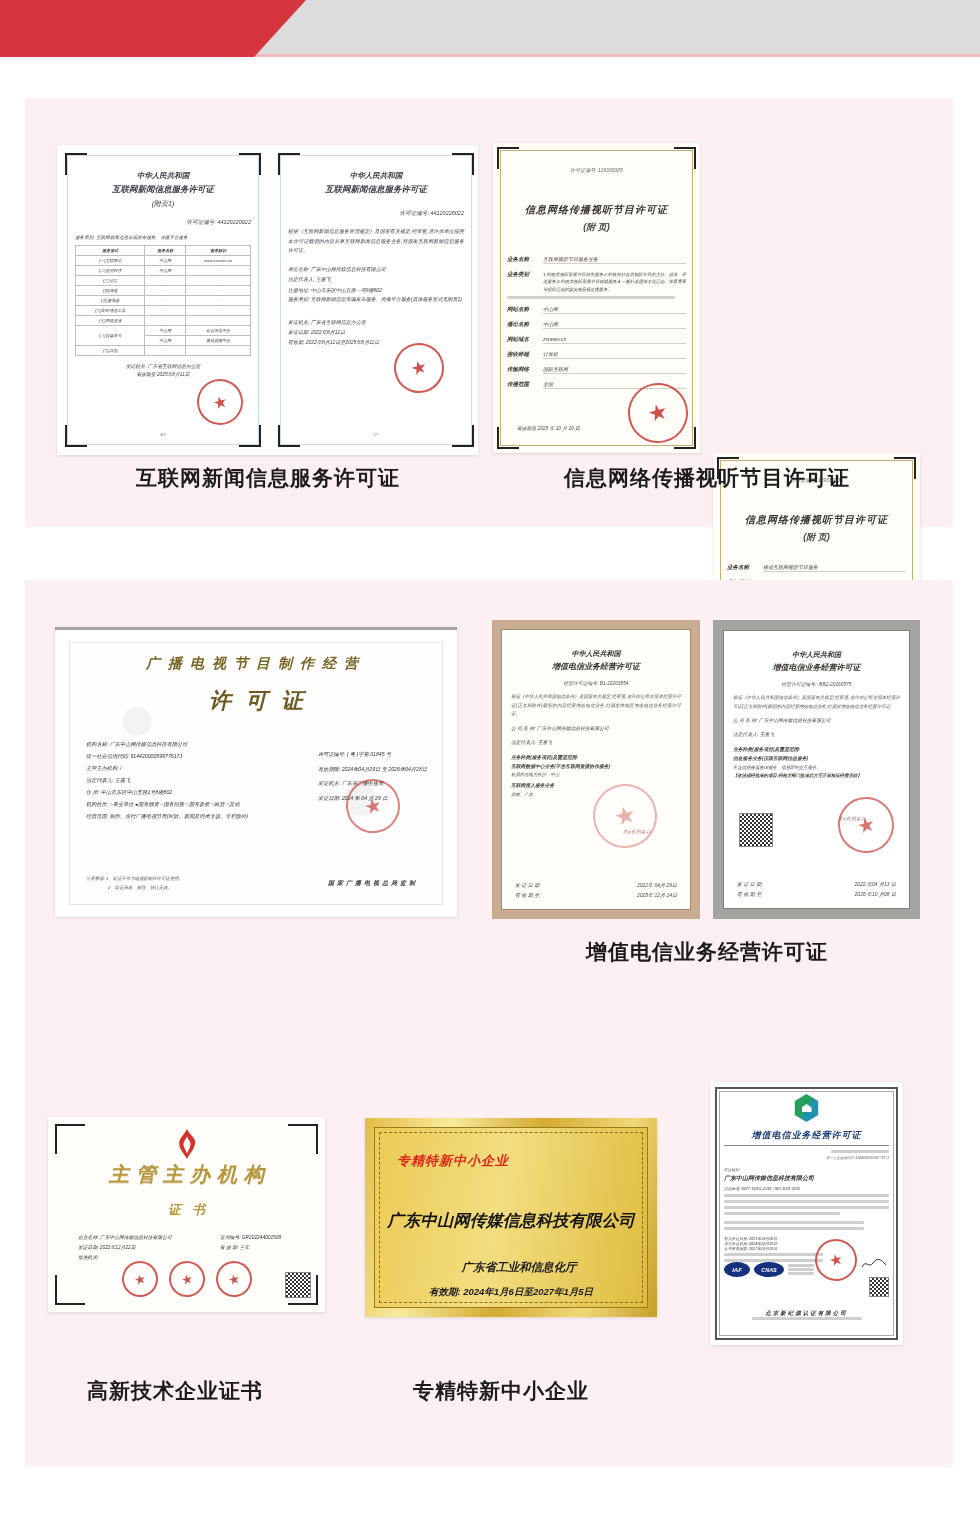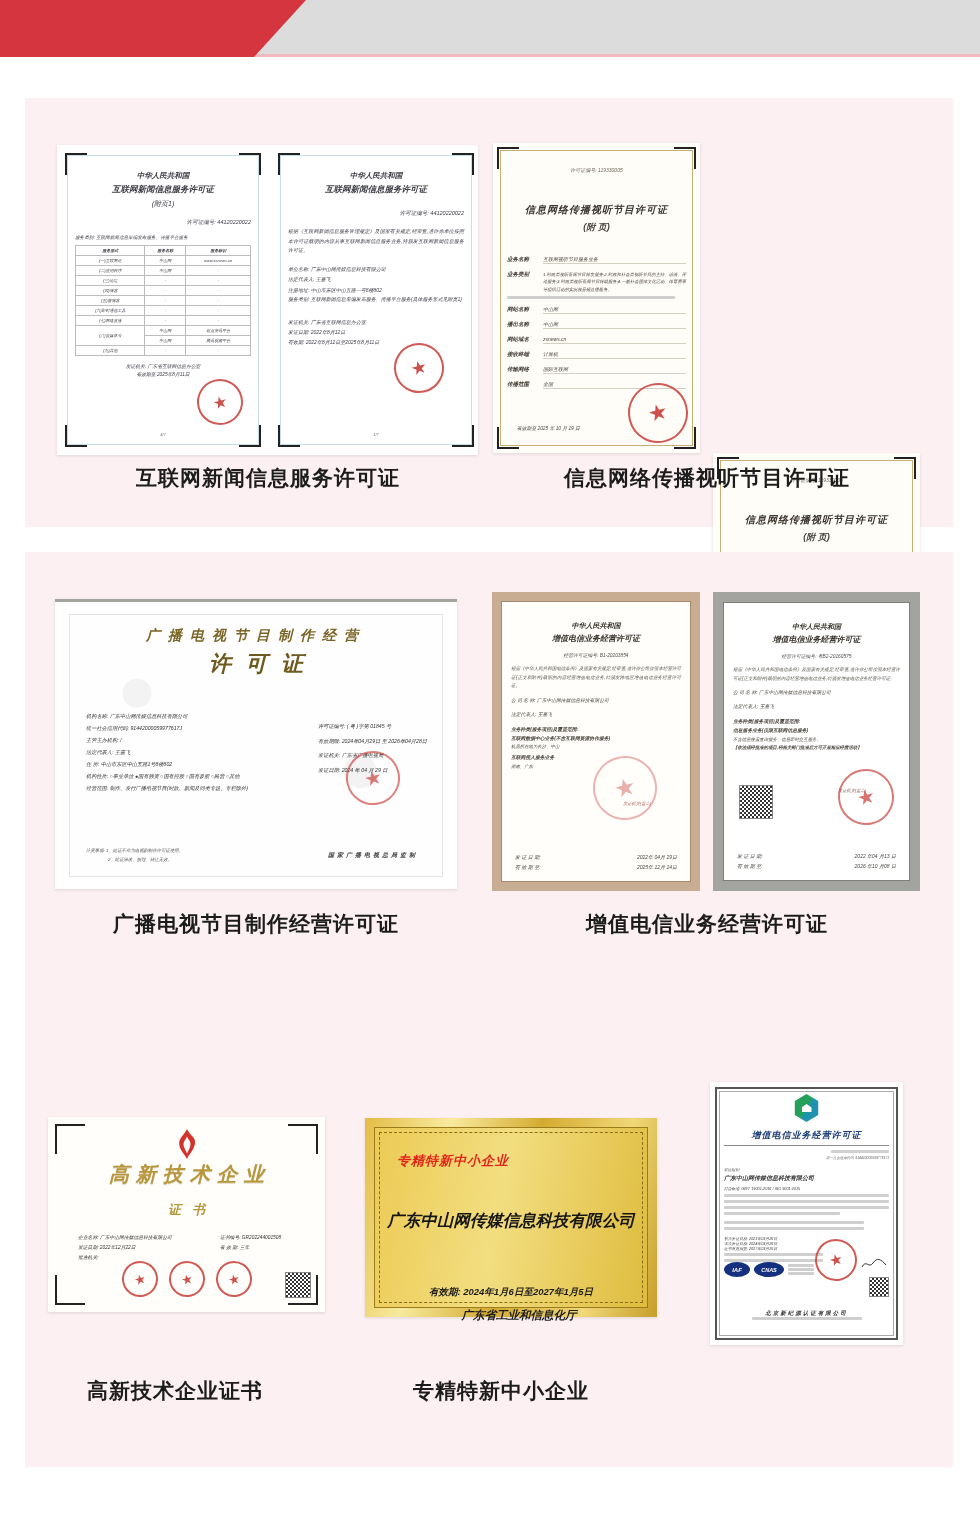--- a/index.html
+++ b/index.html
@@ -57,21 +57,21 @@
   .avrow .val{font-size:5px;flex:1;border-bottom:1px solid #d5d0c4;padding-bottom:1px;}
   .mb{height:3px;background:#cfcfcf;border-radius:1px;margin:3px 0;}
 
   
   .bpcert{border-top:3px solid #a5a5a0;}
   .bpinner{position:absolute;inset:12px 14px;background:
      radial-gradient(circle at 18% 30%,rgba(210,210,215,.25) 0 14px,transparent 15px),
      radial-gradient(circle at 78% 60%,rgba(210,210,215,.25) 0 16px,transparent 17px),
      #fefefe;border:1px solid #e4e4e4;}
   .bp-t1{font-size:14px;font-weight:bold;color:#7a6526;letter-spacing:8px;text-align:center;margin-top:12px;}
-  .bp-t2{font-size:22px;font-weight:bold;color:#6e5a1e;letter-spacing:14px;text-align:center;margin-top:4px;text-indent:14px;}
+  .bp-t2{font-size:22px;font-weight:bold;color:#6e5a1e;letter-spacing:14px;text-align:center;margin-top:13px;text-indent:14px;}
   .bp-f{font-size:5.2px;line-height:2.3;border-bottom:0;color:#333;}
 
   
   .vt1{border:9px solid #c9ad92;box-shadow:inset 0 0 0 1px #a8886a;background:#fffefb;}
   .vt2{border:10px solid #a3a3a0;box-shadow:inset 0 0 0 1px #7d7d7a;background:#fff;}
   .vt .inner{position:absolute;inset:10px 10px;color:#4a463e;}
   .vt .body{font-size:4.5px;line-height:1.9;text-align:justify;margin-top:7px;color:#55514a;}
   .vt .fl{font-size:4.8px;line-height:1.9;margin-top:5px;}
   .vt .dates{position:absolute;left:4px;right:4px;bottom:2px;font-size:5px;}
   .vt .drow{display:flex;justify-content:space-between;margin-top:4px;}
@@ -83,21 +83,21 @@
   .ht-sub{font-size:13px;font-weight:bold;color:#b8963c;letter-spacing:11px;text-align:center;text-indent:11px;margin-top:13px;}
   .ht-f{font-size:4.8px;line-height:2.1;color:#333;}
 
   
   .plaque{background:linear-gradient(105deg,#e3bc45,#f8ea9e 25%,#d4ab31 52%,#f0d878 78%,#c79e2a);}
   .plaque .inlay{position:absolute;inset:9px;background:linear-gradient(100deg,#eccb55,#f2dd80 45%,#dfbc3e);
      border:1px solid #9c7b1a;}
   .plaque .dash{position:absolute;inset:4px;border:1px dashed #8a6c12;}
   .zj-tag{position:absolute;left:22px;top:24px;font-size:13px;font-weight:bold;color:#e1251b;letter-spacing:1px;}
   .zj-co{position:absolute;left:0;right:0;top:82px;text-align:center;font-size:16.5px;font-weight:bold;color:#151515;}
-  .zj-org{position:absolute;left:16px;right:0;top:132px;text-align:center;font-size:11.5px;font-weight:bold;color:#1a1a1a;margin-top:48px;}
+  .zj-org{position:absolute;left:16px;right:0;top:132px;text-align:center;font-size:11.5px;font-weight:bold;color:#1a1a1a;}
   .zj-valid{position:absolute;left:0;right:0;top:158px;text-align:center;font-size:9.5px;font-weight:bold;color:#1a1a1a;}
 
   
   .isocert{background:#fff;}
   .isoframe{position:absolute;inset:5px;border:2px solid #555;}
   .isoframe:after{content:"";position:absolute;inset:2px;border:1px solid #aaa;}
   .iso .inner{position:absolute;inset:12px 14px;color:#333;}
   .hex{position:relative;width:26px;height:28px;margin:0 auto;
      clip-path:polygon(50% 0,95% 25%,95% 75%,50% 100%,5% 75%,5% 25%);
      background:linear-gradient(120deg,#23a05c 48%,#1f93ae 52%);}
@@ -319,21 +319,21 @@
       </div>
       <div class="seal" style="width:58px;height:58px;right:14px;bottom:8px;">
           <span style="font-size:22px;">★</span>
         </div>
     </div>
 
     <div class="caption" style="left:243px;top:366px;">互联网新闻信息服务许可证</div>
     <div class="caption" style="left:682px;top:366px;">信息网络传播视听节目许可证</div>
   </div>
 
-  <div class="card" style="top:552px;height:519px;">
+  <div class="card" style="top:580px;height:519px;">
 
     <div class="photo bpcert" style="left:30px;top:47px;width:402px;height:290px;">
       <div class="bpinner">
         <div class="bp-t1">广播电视节目制作经营</div>
         <div class="bp-t2">许可证</div>
         <div style="position:absolute;left:16px;top:96px;width:218px;">
           <div class="bp-f">机构名称: 广东中山网传媒信息科技有限公司</div>
           <div class="bp-f">统一社会信用代码: 91442000059977617J</div>
           <div class="bp-f">主管主办机构: /</div>
           <div class="bp-f">法定代表人: 王嘉飞</div>
@@ -411,36 +411,35 @@
               <span>2026 年10 月08 日</span>
             </div>
         </div>
         <div class="qr" style="position:absolute;left:6px;bottom:52px;width:34px;height:34px;"></div>
       </div>
       <div class="seal" style="width:56px;height:56px;right:16px;bottom:56px;opacity:.8;">
           <span style="font-size:20px;">★</span>
         </div>
     </div>
 
-    <div class="caption" style="left:231px;top:358px;">广播电视节目制作经营许可证</div>
     <div class="caption" style="left:682px;top:358px;">增值电信业务经营许可证</div>
   </div>
 
   <div class="card" style="top:1040px;height:427px;">
 
     <div class="photo htcert" style="left:23px;top:77px;width:277px;height:195px;">
       <div class="cnr g tl" style="width:30px;height:30px;top:7px;left:7px;"></div>
       <div class="cnr g tr" style="width:30px;height:30px;top:7px;right:7px;"></div>
       <div class="cnr g bl" style="width:30px;height:30px;bottom:7px;left:7px;"></div>
       <div class="cnr g br" style="width:30px;height:30px;bottom:7px;right:7px;"></div>
       <svg style="position:absolute;left:50%;top:12px;transform:translateX(-50%);" width="24" height="30" viewBox="0 0 24 32">
         <path d="M12 0 C9 7 2 10 4 18 C5.5 24 10 27 12 32 C14 27 19 23 20.5 16 C22 9 15 7 12 0" fill="#d0342c"></path>
         <path d="M12 8 C10.5 12 7.5 13.5 8.5 18 C9.3 21 11 23 12 26 C13 23 15 21 15.6 17.5 C16.4 13 13.5 12 12 8" fill="#fffefa"></path>
       </svg>
-      <div class="ht-title" style="margin-top:44px;">高新技术企业</div>
+      <div class="ht-title" style="margin-top:44px;">主管主办机构</div>
       <div class="ht-sub">证书</div>
       <div style="position:absolute;left:30px;top:116px;width:140px;">
         <div class="ht-f">企业名称: 广东中山网传媒信息科技有限公司</div>
         <div class="ht-f">发证日期: 2022年12月22日</div>
         <div class="ht-f">批准机关:</div>
       </div>
       <div style="position:absolute;left:172px;top:116px;width:92px;">
         <div class="ht-f">证书编号: GR202244001508</div>
         <div class="ht-f">有 效 期: 三年</div>
       </div>

